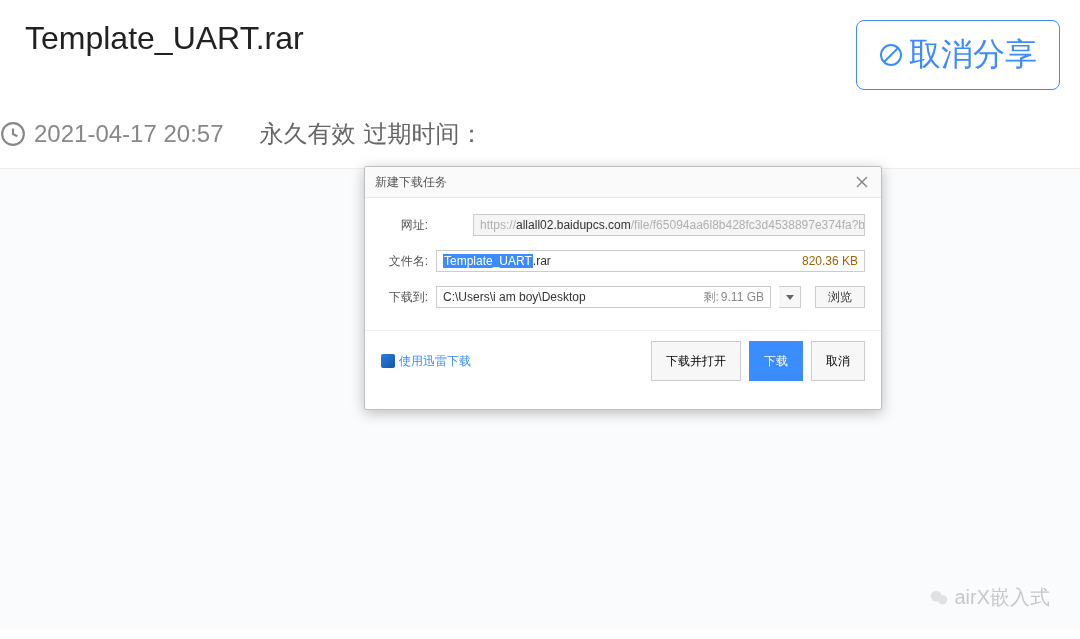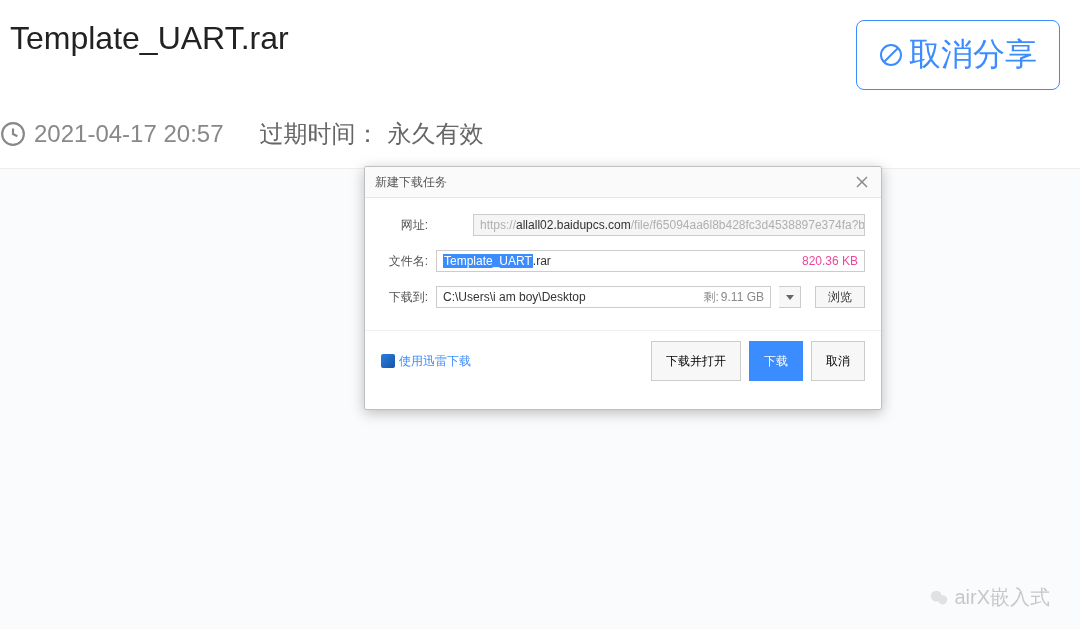--- a/index.html
+++ b/index.html
@@ -10,20 +10,21 @@
       height: 639px;
       position: relative;
       overflow: hidden;
     }
     .page-header {
       padding: 20px 20px 10px 10px;
       display: flex;
       justify-content: space-between;
       align-items: flex-start;
       background: #fff;
+      margin-left: 15px;
     }
     .page-title {
       font-size: 32px;
       font-weight: 500;
       color: #222;
     }
     .cancel-share-btn {
       display: inline-flex;
       align-items: center;
       gap: 6px;
@@ -146,21 +147,21 @@
       border: 1px solid #ccc;
       background: #fff;
       height: 22px;
       padding: 0 6px;
       position: relative;
     }
     .input-wrap.readonly { background: #f5f5f5; }
     .url-gray { color: #b0b0b0; }
     .url-dark { color: #333; }
     .filename-highlight { background: #3b8cff; color: #fff; padding: 0 1px; }
-    .size-inside { color: #ec4899; font-size: 12px; margin-left: 10px; }
+    .size-inside { color: #a16207; font-size: 12px; margin-left: 10px; }
     .remain { color: #888; font-size: 12px; margin-left: 6px; }
     .drop-btn {
       width: 22px; height: 22px;
       border: 1px solid #ccc; border-left: none;
       background: #f7f7f7;
       display: flex; align-items: center; justify-content: center;
       cursor: pointer;
     }
     .drop-btn svg { width: 8px; height: 8px; }
     .browse-btn {
@@ -222,22 +223,22 @@
     <span>取消分享</span>
   </button>
 </div>
 
 <div class="meta-row">
   <svg class="clock" viewBox="0 0 24 24">
     <circle cx="12" cy="12" r="10"></circle>
     <polyline points="12 7 12 12 16 14"></polyline>
   </svg>
   <span class="ts">2021-04-17 20:57</span>
+  <span class="expire">永久有效</span>
   <span class="expire">过期时间：</span>
-  <span class="expire">永久有效</span>
 </div>
 
 <div class="content-area">
   <div class="watermark">
     <svg viewBox="0 0 24 24">
         <circle cx="9" cy="10" r="6" fill="#ccc"></circle>
         <circle cx="16" cy="14" r="5" fill="#ccc"></circle>
       </svg>
     <span>airX嵌入式</span>
   </div>

